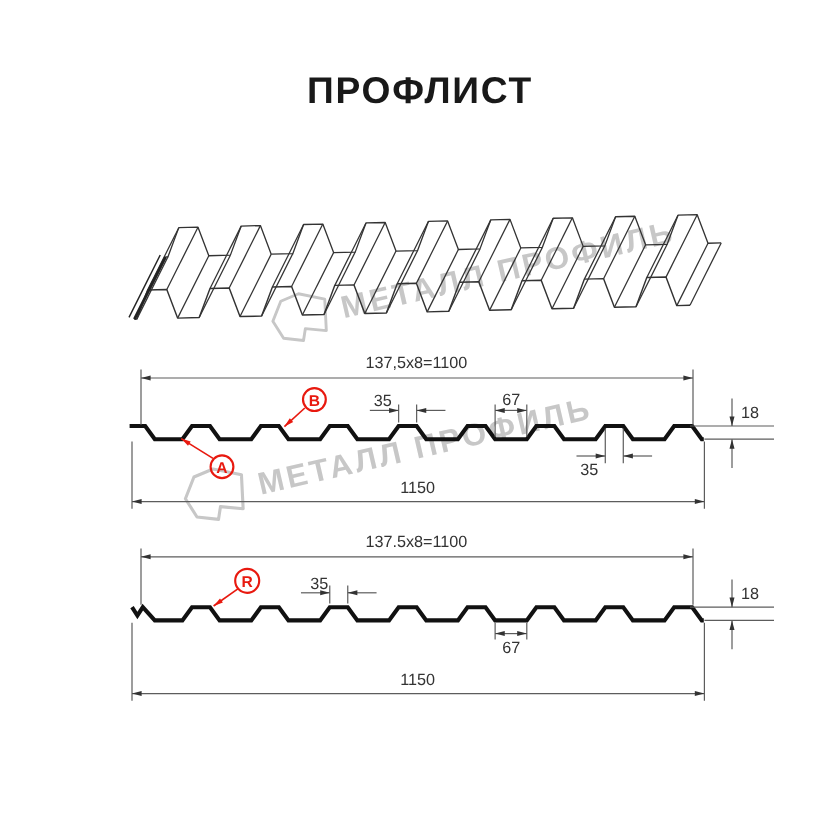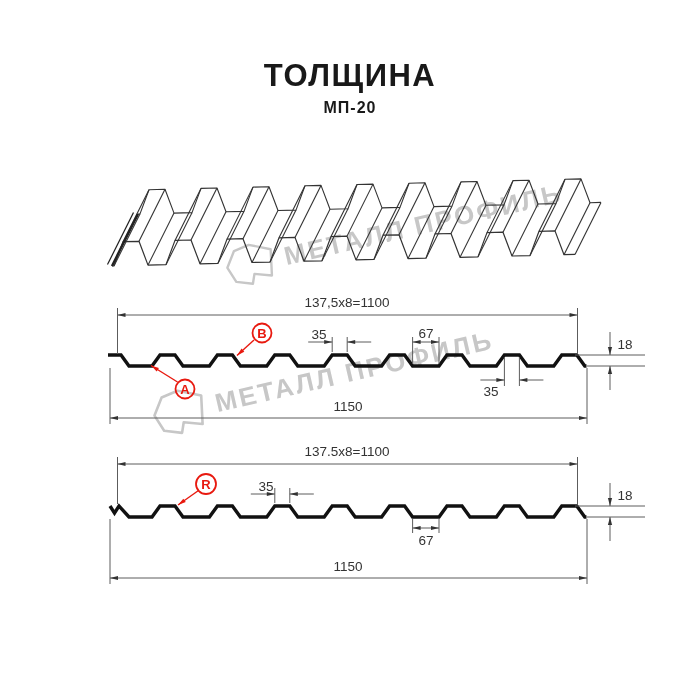--- a/index.html
+++ b/index.html
@@ -20,22 +20,21 @@
   .dim{font-size:13.5px;fill:#333;text-anchor:middle;dominant-baseline:central;}
   .redlbl{font-size:13px;font-weight:bold;fill:#e8190f;text-anchor:middle;dominant-baseline:central;}
   .redc{fill:none;stroke:#e8190f;stroke-width:1.8;}
   .prof{fill:none;stroke:#111;stroke-width:3.4;stroke-linejoin:miter;}
 </style>
 </head>
 <body>
 
 <div class="page">
 
-  <div class="title">ТОЛЩИНА</div>
-  <div class="subtitle">МП-20</div>
+  <div class="title">ПРОФЛИСТ</div>
 
   <div class="wm" id="wm1">
     <svg width="50" height="42" viewBox="0 0 54 44">
       <polygon points="2,20 13,4 30,1 52,11 47,39 29,33 25,43 8,37" fill="none" stroke="#c7c7c7" stroke-width="2.6" stroke-linejoin="round"></polygon>
     </svg>
     <span class="wmtext">МЕТАЛЛ ПРОФИЛЬ</span>
   </div>
   <div class="wm" id="wm2">
     <svg width="54" height="46" viewBox="0 0 54 44">
       <polygon points="2,20 13,4 30,1 52,11 47,39 29,33 25,43 8,37" fill="none" stroke="#c7c7c7" stroke-width="2.6" stroke-linejoin="round"></polygon>

